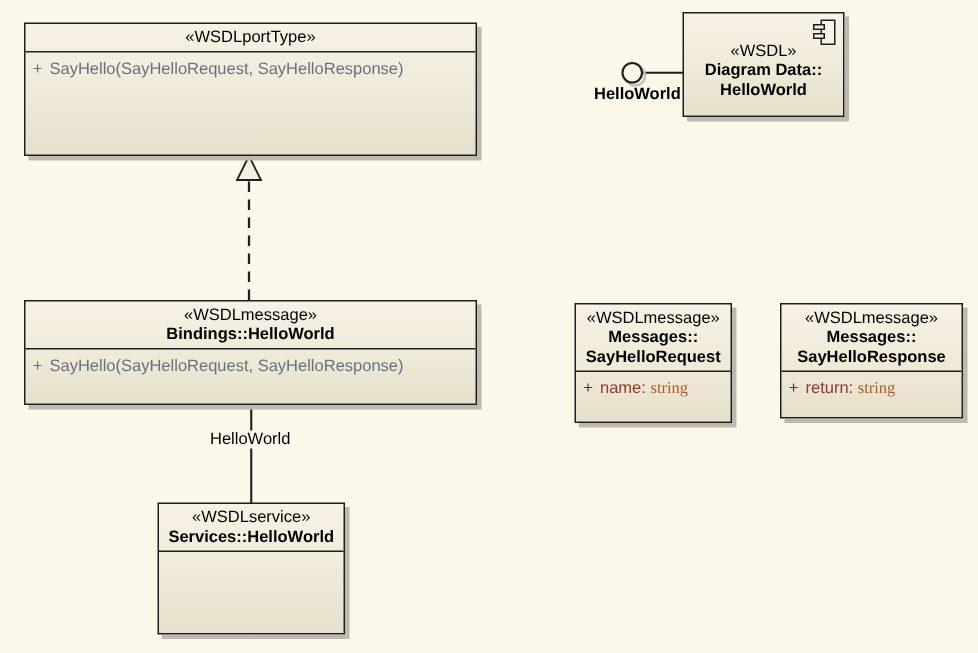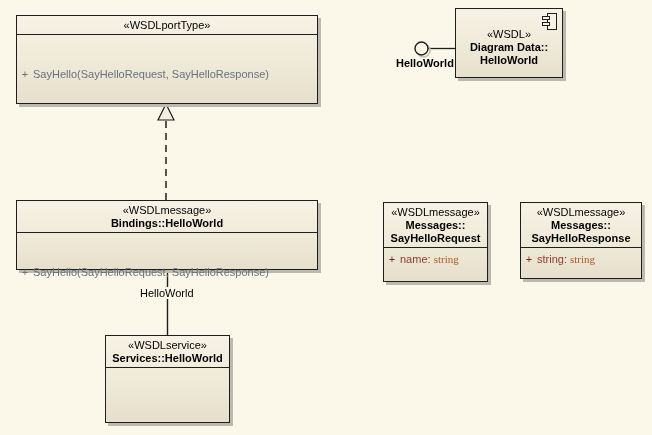--- a/index.html
+++ b/index.html
@@ -31,21 +31,21 @@
   .nodename{
     font-size:11px;line-height:13px;color:#000;font-weight:bold;
   }
   .nodename.it{}
   .nodebody{
     padding:5px 0 0 0;
     font-size:11px;line-height:13px;
   }
   .featrow{white-space:nowrap;}
   .featrow .vis{display:inline-block;width:16px;text-align:center;}
-  .oprow{color:#66727F;margin-top:28px;}
+  .oprow{color:#66727F;}
   .attrow .vis{color:#7C1E1E;}
   .attrow .aname{color:#8E3B2B;}
   .attrow .atype{color:#AD5A26;font-family:Liberation Serif, serif;}
 
   .floatlabel{
     position:absolute;
     font-size:11px;line-height:12px;color:#000;
     white-space:nowrap;
   }
   .floatlabel.bold{font-weight:bold;}
@@ -144,21 +144,21 @@
   </div>
 
   <div class="node" style="left:520px;top:202px;width:122px;height:77px;">
     <div class="hdr">
       <div class="stereo">«WSDLmessage»</div>
       <div class="nodename">Messages::</div>
       <div class="nodename">SayHelloResponse</div>
     </div>
     <div class="nodebody">
       <div class="featrow attrow">
-        <span class="vis">+</span><span class="aname">string:</span>&nbsp;<span class="atype">string</span>
+        <span class="vis">+</span><span class="aname">return:</span>&nbsp;<span class="atype">string</span>
       </div>
     </div>
   </div>
 
   <div class="floatlabel bold" style="left:396px;top:57px;width:56px;text-align:center;">HelloWorld</div>
 
   <div class="floatlabel linelabel" style="left:138px;top:287px;">HelloWorld</div>
 
 </div>
 

